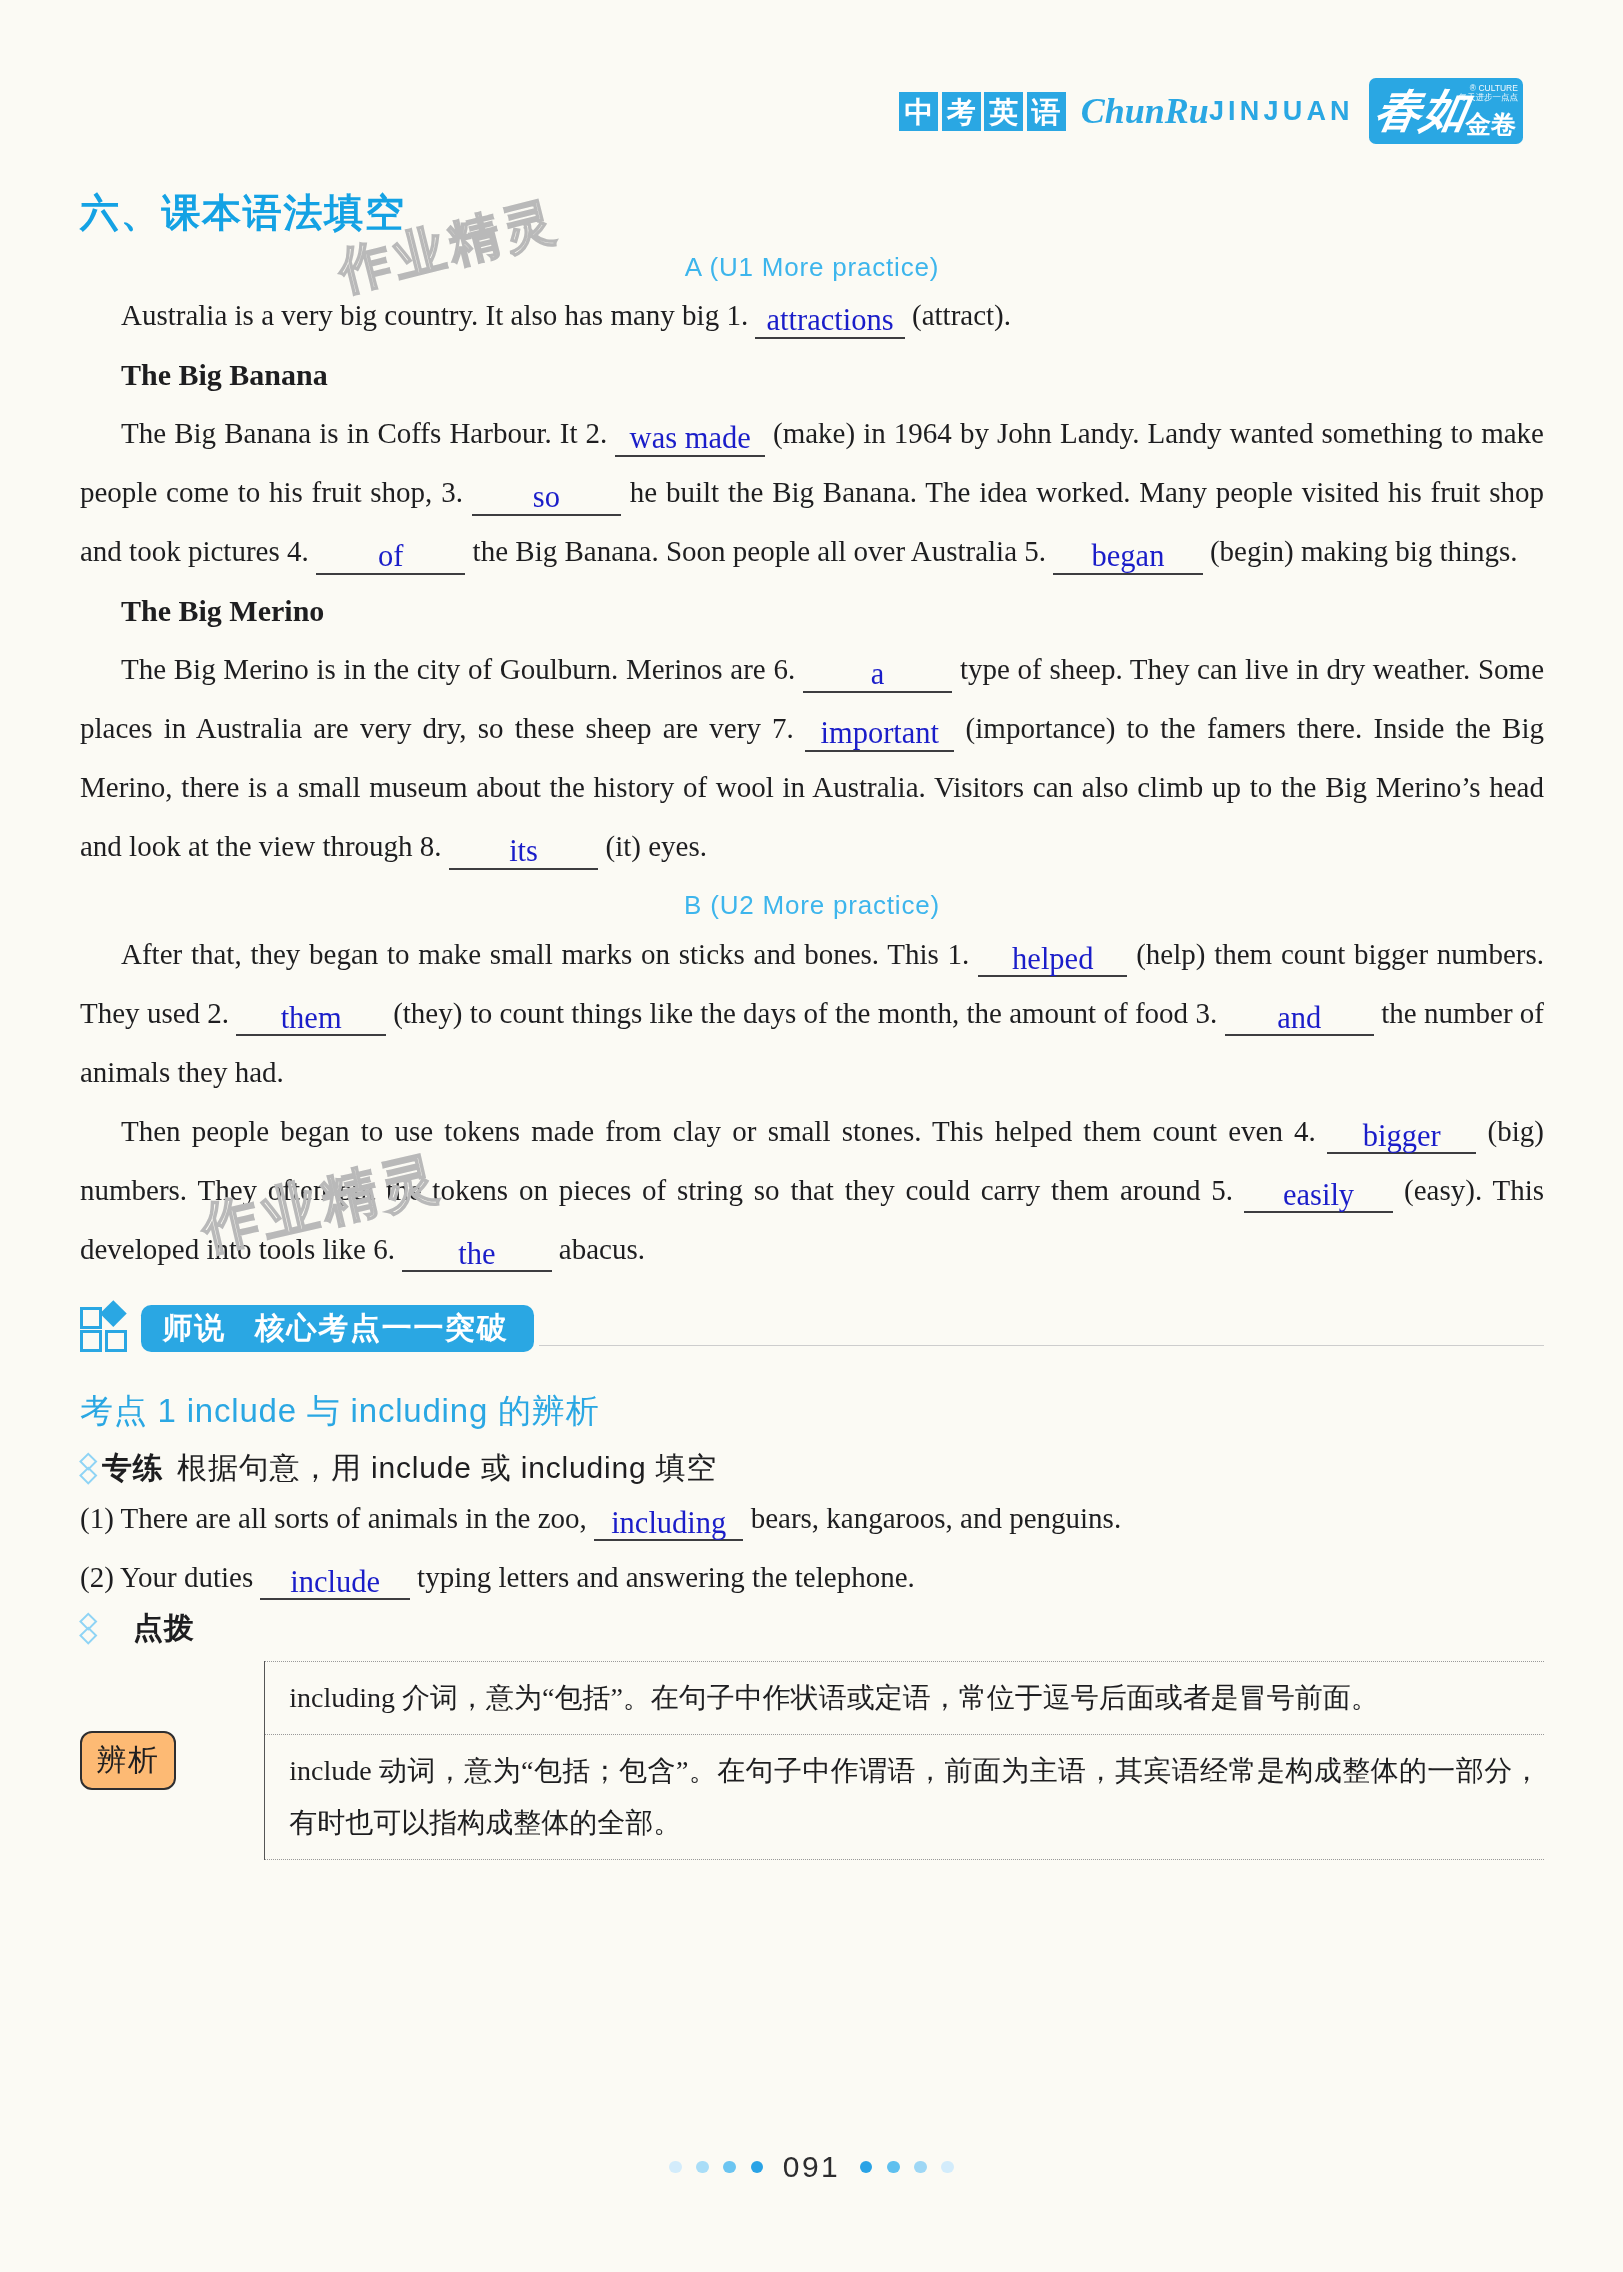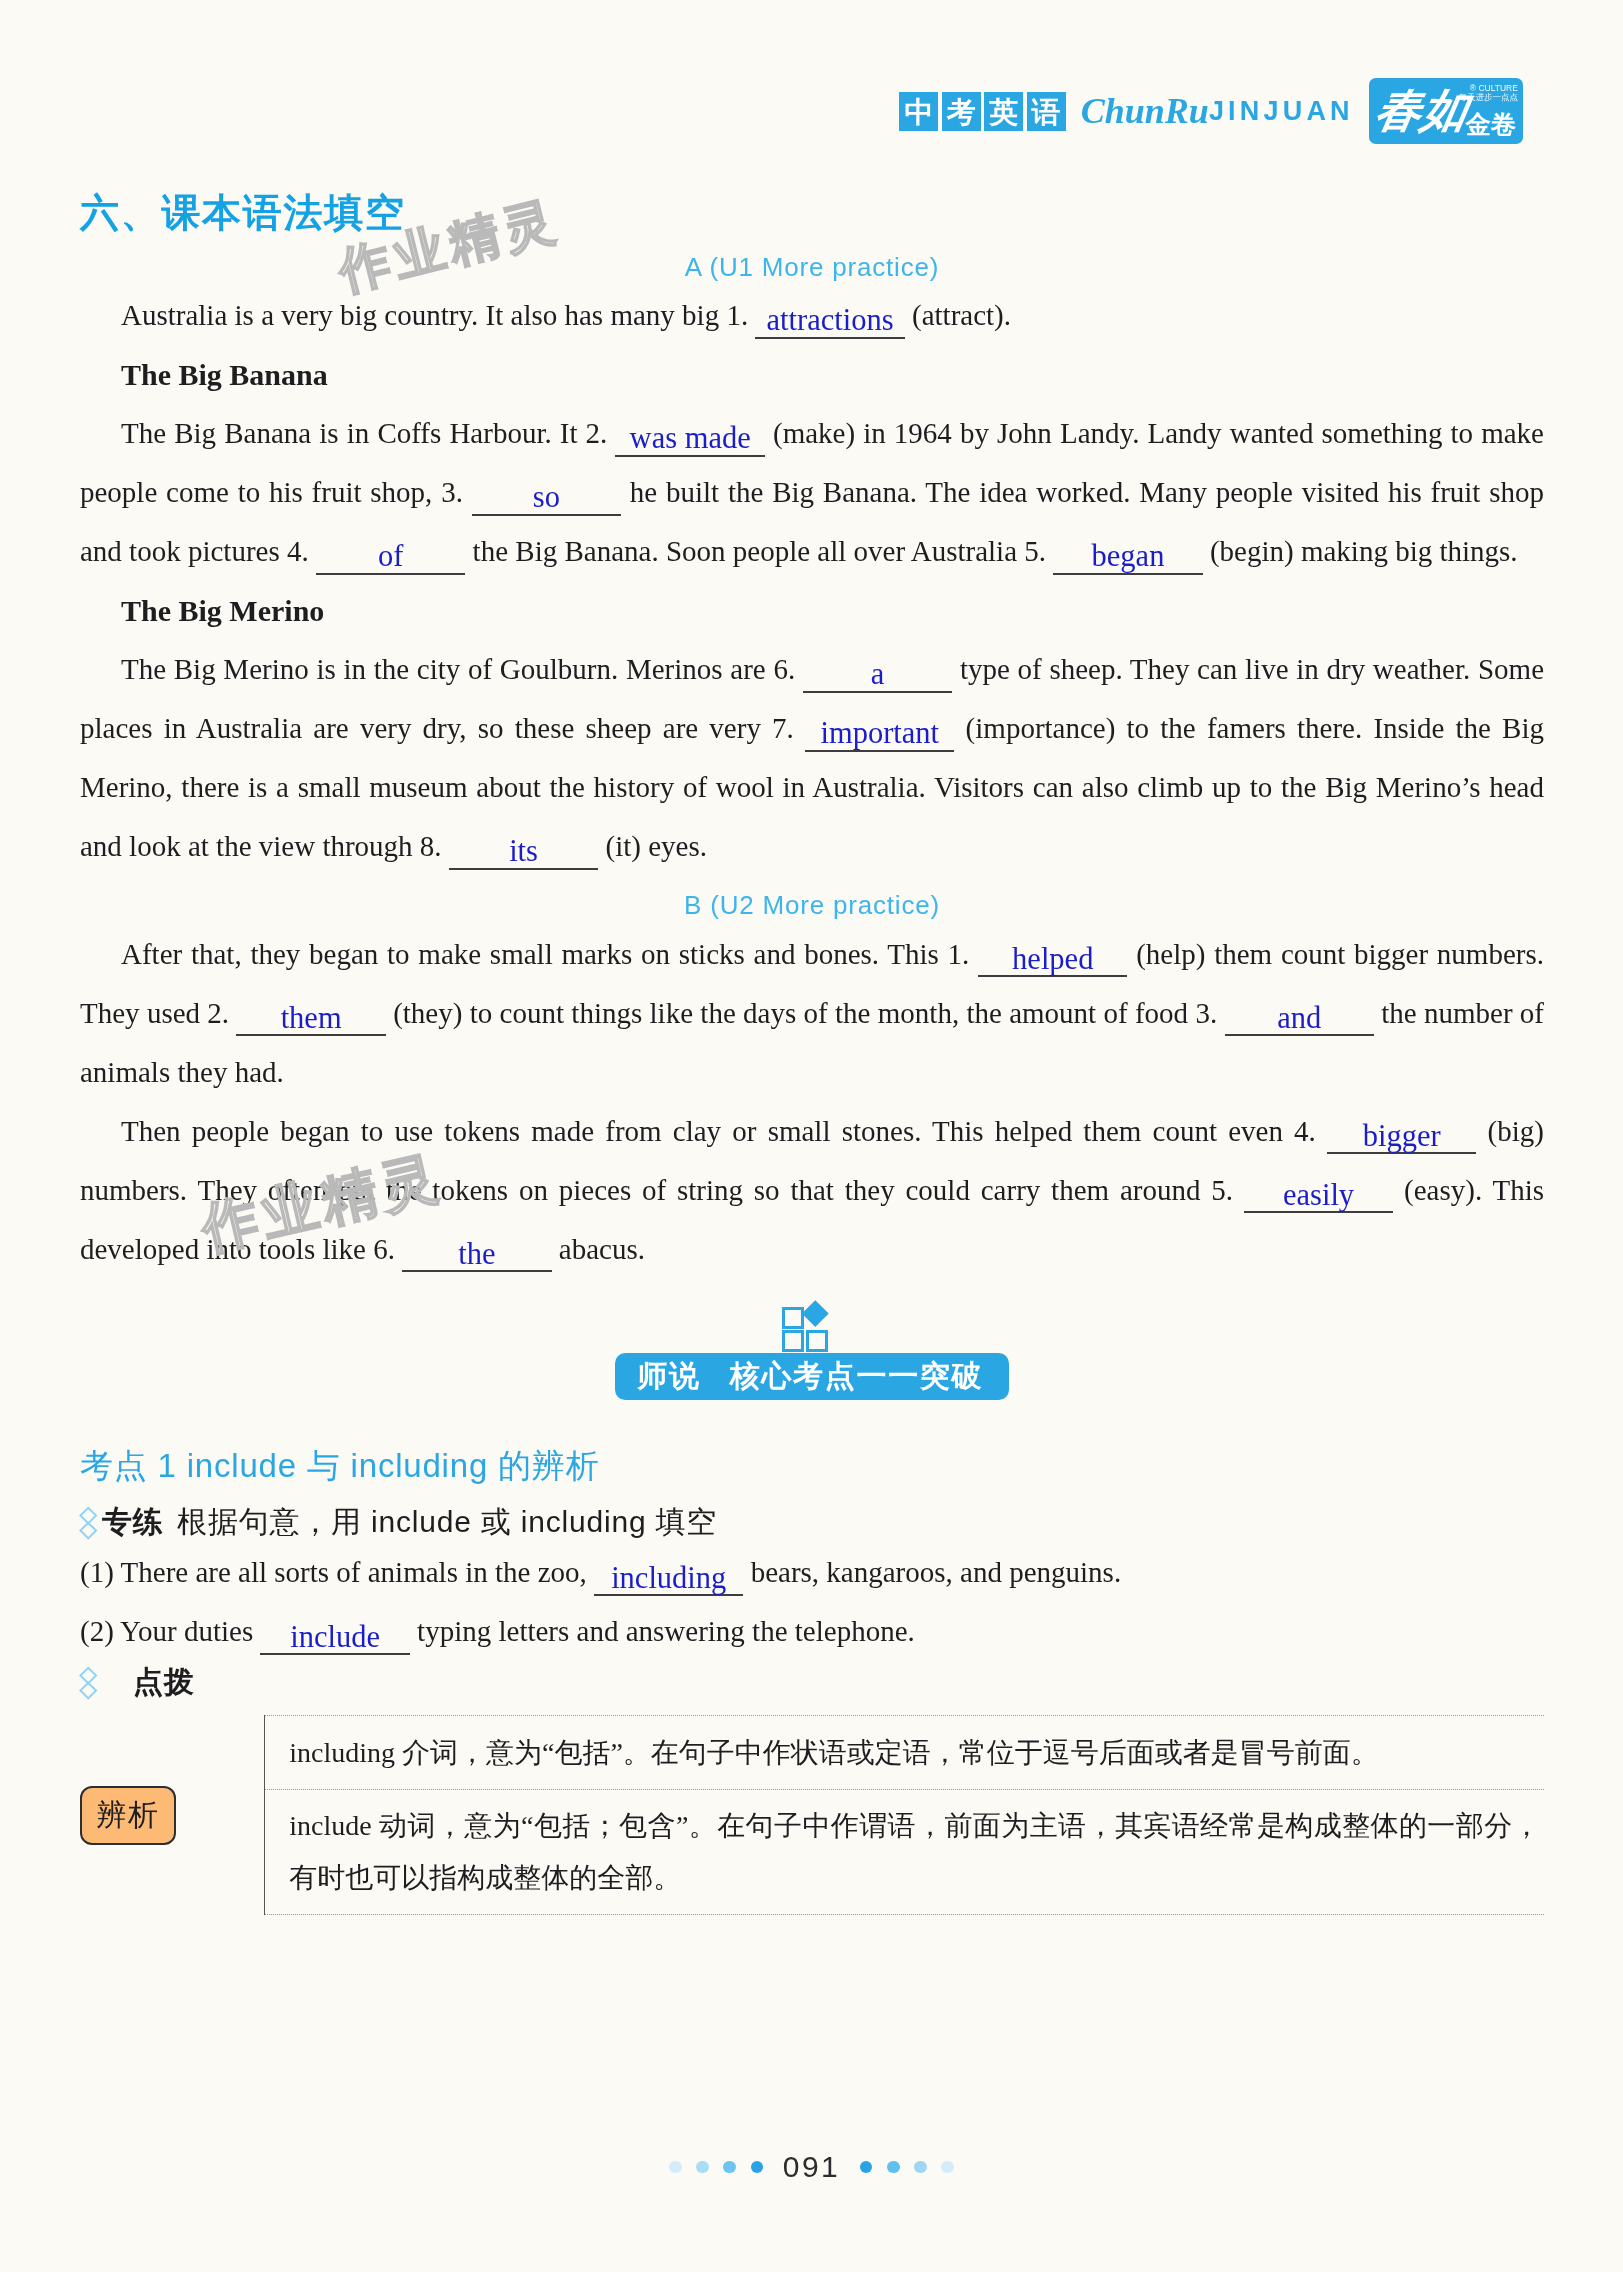--- a/index.html
+++ b/index.html
@@ -44,21 +44,21 @@
 
   
   .passage{font-size:29px;line-height:59px;text-align:justify;margin-top:3.4px;}
   .passage .para{text-indent:41px;text-align:justify;}
   .passage .subhead{font-weight:bold;text-indent:41px;font-size:30px;}
   .blank{display:inline-block;min-width:129px;padding:0 10.2px;text-align:center;text-indent:0;
     border-bottom:2.5px solid #3d3d40;color:var(--answer);line-height:1.05;vertical-align:-5.1px;
     font-size:30.5px;font-family:"Liberation Serif",serif;}
 
   
-  .banner-row{display:flex;align-items:center;margin-top:25.4px;flex-direction:column;}
+  .banner-row{display:flex;align-items:center;margin-top:25.4px;}
   .grid-icon{width:47px;height:49px;position:relative;margin-right:13.5px;flex:0 0 auto;}
   .grid-icon .sq{position:absolute;width:16px;height:16px;border:3px solid var(--accent);background:transparent;}
   .grid-icon .sq.tl{left:0;top:2.5px;}
   .grid-icon .sq.bl{left:0;top:26px;}
   .grid-icon .sq.br{left:24.5px;top:26px;}
   .grid-icon .dm{position:absolute;width:18.6px;height:18.6px;background:var(--accent);
     left:24px;top:0;transform:rotate(45deg);}
   .banner-pill{background:var(--accent);color:#fff;border-radius:10.2px;height:47px;display:flex;
     align-items:center;padding:0 25.4px 0 22px;font-family:"Liberation Sans",sans-serif;
     font-weight:bold;font-size:30px;letter-spacing:1.7px;white-space:nowrap;}

